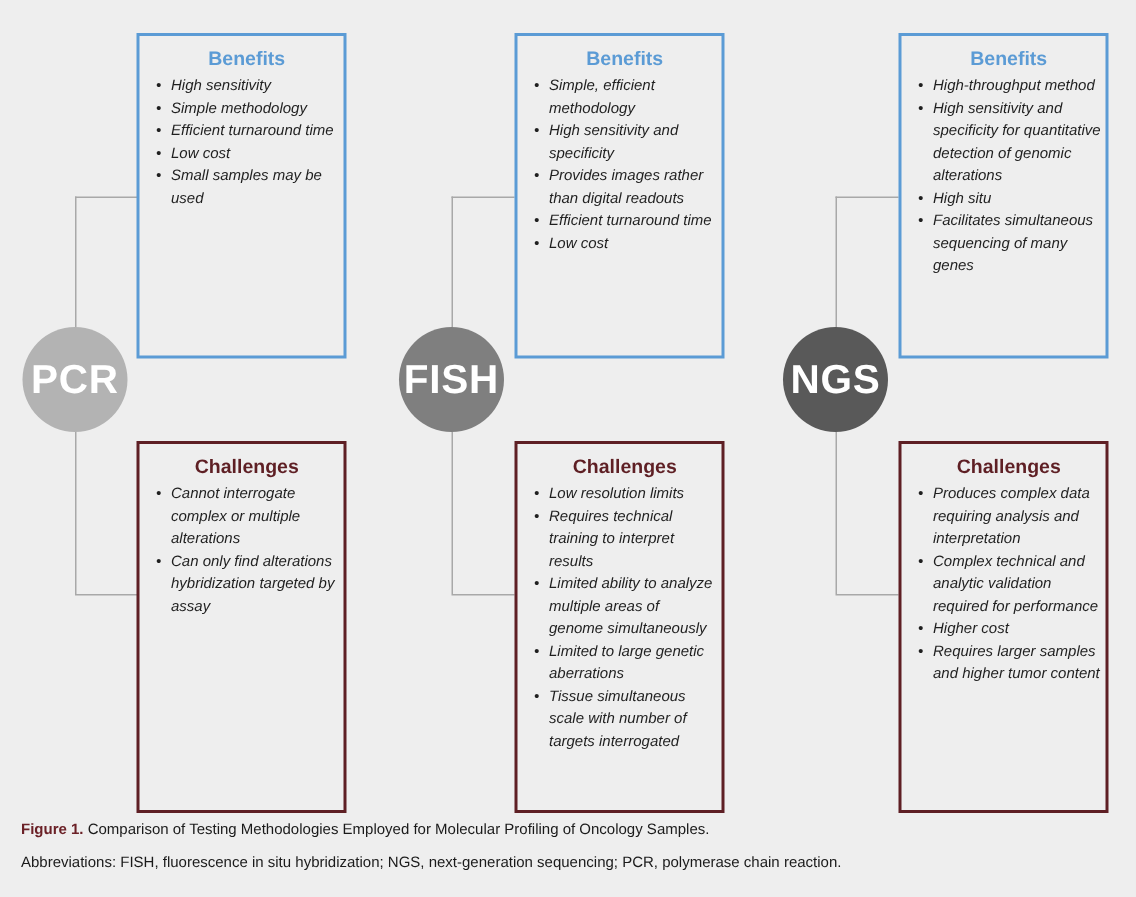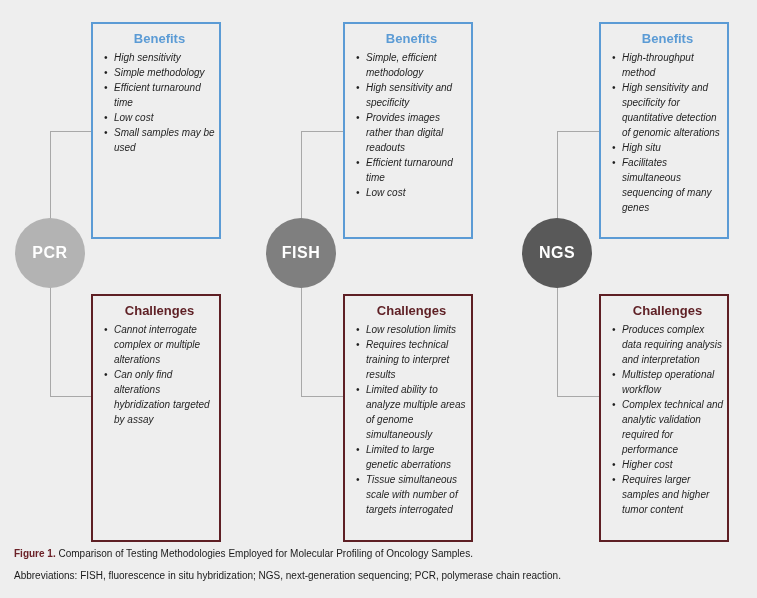--- a/index.html
+++ b/index.html
@@ -44,30 +44,30 @@
     position:absolute;
     top:218px;
     width:70px;
     height:70px;
     border-radius:50%;
     display:flex;
     align-items:center;
     justify-content:center;
     color:#ffffff;
     font-weight:bold;
-    font-size:16px;
+    font-size:27px;
     letter-spacing:0.5px;
   }
   .circle.p1{left:15px;}
   .circle.p2{left:266px;}
   .circle.p3{left:522px;}
   
   .box{
     position:absolute;
-    width:130px;
+    width:140px;
     box-sizing:border-box;
     padding:7px 3px 0 10px;
     overflow:hidden;
   }
   .benefits-box{
     top:22px;
     height:217px;
     border:2px solid var(--blue);
   }
   .challenges-box{
@@ -196,21 +196,20 @@
       <li>High sensitivity and specificity for quantitative detection of genomic alterations</li>
       <li>High situ</li>
       <li>Facilitates simultaneous sequencing of many genes</li>
     </ul>
   </div>
 
   <div class="box challenges-box c3">
     <div class="box-title challenges-title">Challenges</div>
     <ul class="bullets">
       <li>Produces complex data requiring analysis and interpretation</li>
-      <li>Multistep operational workflow</li>
       <li>Complex technical and analytic validation required for performance</li>
       <li>Higher cost</li>
       <li>Requires larger samples and higher tumor content</li>
     </ul>
   </div>
 
   <div class="caption">
     <div><span class="fig-label">Figure 1.</span><span> Comparison of Testing Methodologies Employed for Molecular Profiling of Oncology Samples.</span></div>
     <div>Abbreviations: FISH, fluorescence in situ hybridization; NGS, next-generation sequencing; PCR, polymerase chain reaction.</div>
   </div>

